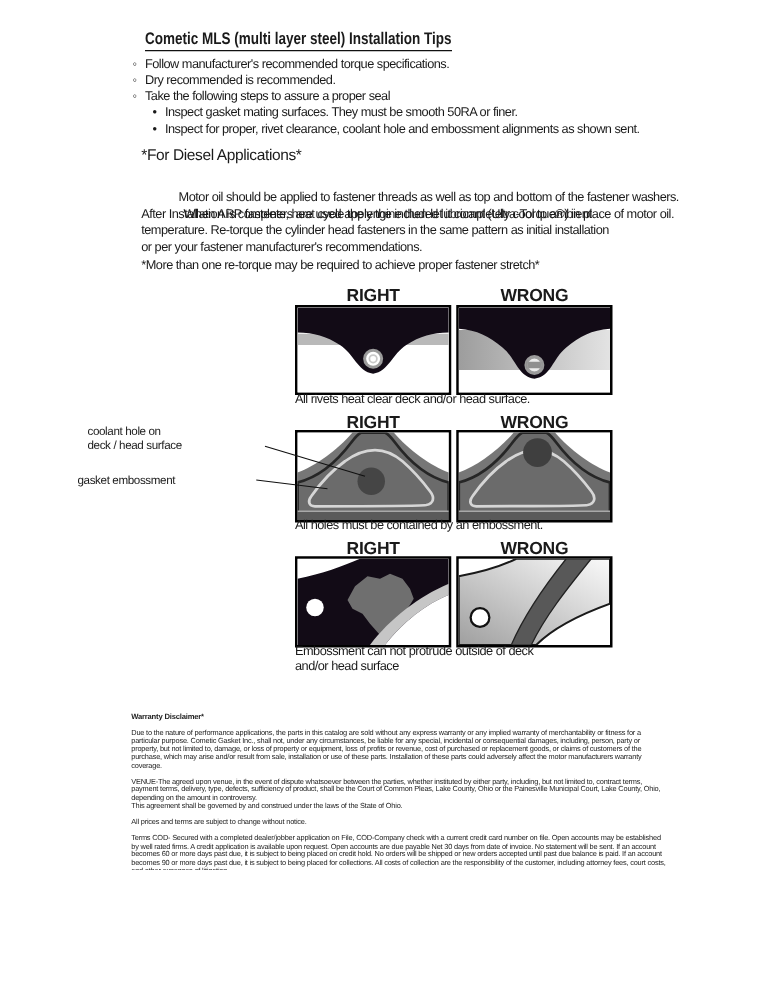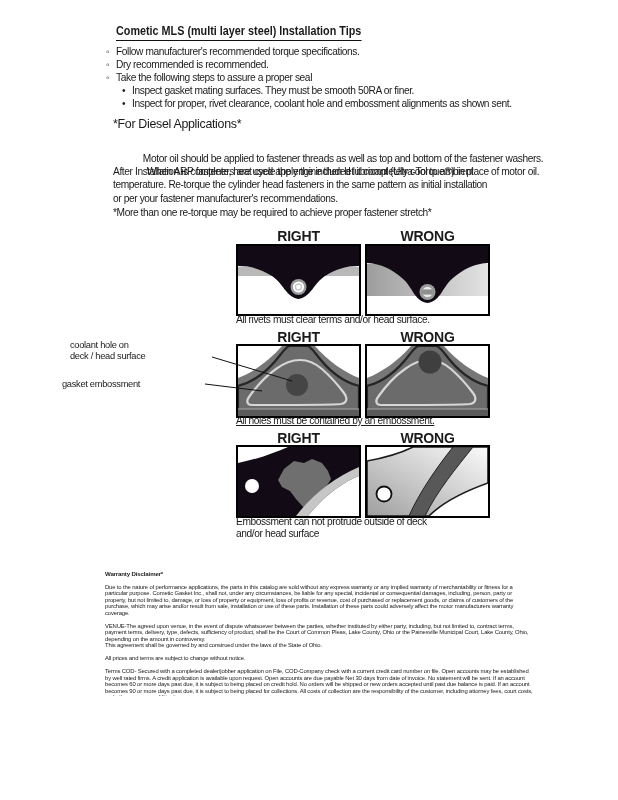--- a/index.html
+++ b/index.html
@@ -101,21 +101,21 @@
       <rect width="121" height="68" fill="#ffffff"></rect>
       <rect x="0" y="18" width="121" height="32" fill="url(#g1)"></rect>
       <path d="M0,0 H121 V17 C106,18 97,23 86,32 C75,41 74,55 60.5,57 C47,55 46,41 35,32 C24,23 15,18 0,17 Z" fill="#120b16"></path>
       <circle cx="60.5" cy="46" r="8" fill="#9b9b9b"></circle>
       <circle cx="60.5" cy="46" r="5.6" fill="#ececec"></circle>
       <rect x="54" y="43.4" width="13" height="5.2" fill="#8f8f8f"></rect>
       <circle cx="60.5" cy="46" r="5.6" fill="none" stroke="#9b9b9b" stroke-width="0.9"></circle>
     </svg>
   </div>
 
-  <div class="abs caption" style="left:236px; top:314px;">All rivets must clear terms and/or head surface.</div>
+  <div class="abs caption" style="left:236px; top:314px;">All rivets heat clear deck and/or head surface.</div>
 
   <div class="abs dg-label" style="left:236px; top:329px;">RIGHT</div>
   <div class="abs dg-label" style="left:365px; top:329px;">WRONG</div>
 
   <div class="abs side-label pre" style="left:70px; top:340px; width:138px;">coolant hole on
 deck / head surface</div>
   <div class="abs side-label" style="left:62px; top:379px; width:140px;">gasket embossment</div>
 
   <div class="abs panel" style="left:236px; top:344px;">
     <svg width="121" height="70" viewBox="0 0 121 70">
@@ -136,21 +136,21 @@
       <path d="M0,40 C16,36 31,24 43,8 C46,4 49,1 51,0 H70 C72,1 75,4 78,8 C90,24 105,36 121,40 V70 H0 Z" stroke="#262626" stroke-width="2.2" fill="#6b6b6b"></path>
       <path d="M0,0 H44 C32,14 14,27 0,32 Z" fill="#ffffff"></path>
       <path d="M121,0 H77 C89,14 107,27 121,32 Z" fill="#ffffff"></path>
       <rect y="63" width="121" height="7" fill="#5a5a5a"></rect>
       <line x1="0" y1="63" x2="121" y2="63" stroke="#a8a8a8" stroke-width="1.2"></line>
       <path d="M14,59 C9,59 8,55 11,51 C18,41 28,30 38,23 C46,17 55,14 62,14 C70,14 77,17 84,23 C92,30 100,39 106,47 C110,52 109,57 103,58 C96,59 20,59 14,59 Z" fill="none" stroke-width="2.2" stroke-linejoin="round" stroke="#d6d6d6"></path>
       <circle cx="63" cy="16" r="11.5" fill="#3f3f3f"></circle>
     </svg>
   </div>
 
-  <div class="abs caption" style="left:236px; top:415px;text-decoration:underline;">All holes must be contained by an embossment.</div>
+  <div class="abs caption" style="left:236px; top:415px;">All holes must be contained by an embossment.</div>
 
   <div class="abs dg-label" style="left:236px; top:430px;">RIGHT</div>
   <div class="abs dg-label" style="left:365px; top:430px;">WRONG</div>
 
   <div class="abs panel" style="left:236px; top:445px;">
     <svg width="121" height="69" viewBox="0 0 121 69">
       <rect width="121" height="69" fill="#ffffff"></rect>
       <path d="M0,16 C20,12 36,6 50,0 H121 V69 H0 Z" fill="#120b16"></path>
       <path d="M40,33 L46,22 L56,14 L66,16 L74,12 L84,16 L90,24 L93,32 C87,43 77,53 66,61 L58,52 L52,44 L44,40 Z" fill="#6f6f6f"></path>
       <path d="M121,20 C97,30 74,48 58,69 L70,69 C84,51 103,36 121,29 Z" fill="#c6c6c6"></path>

